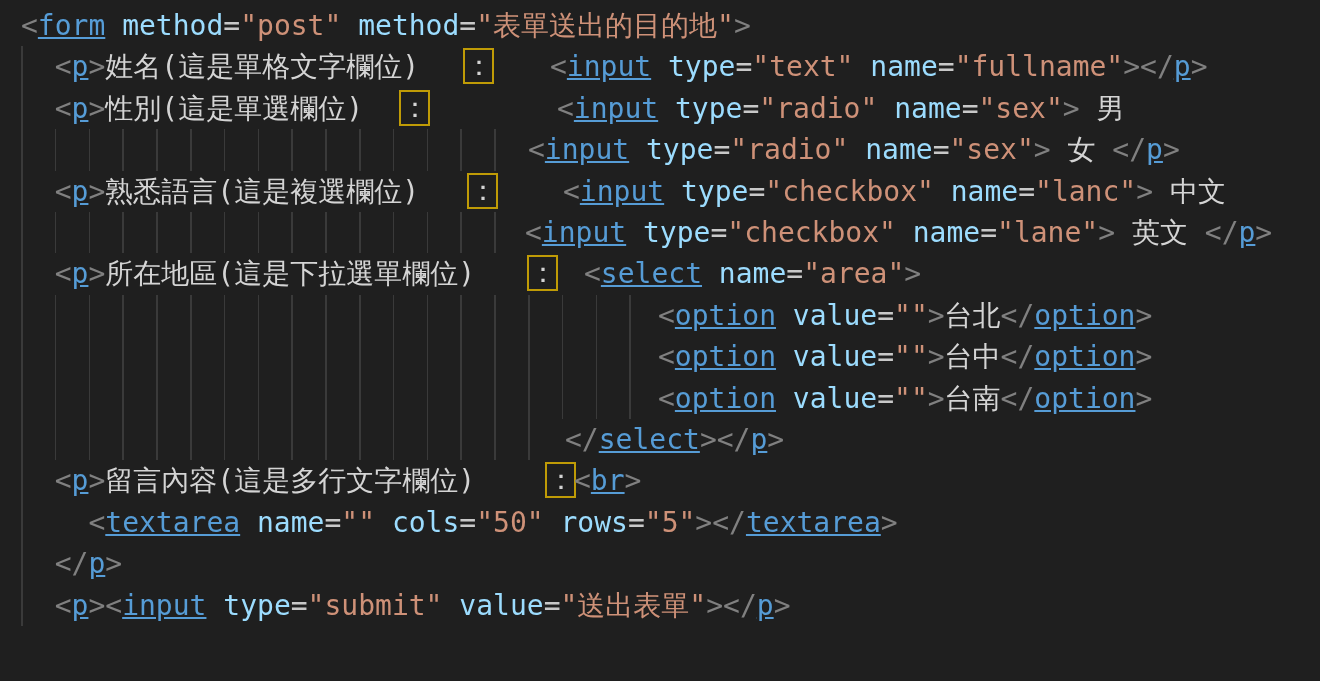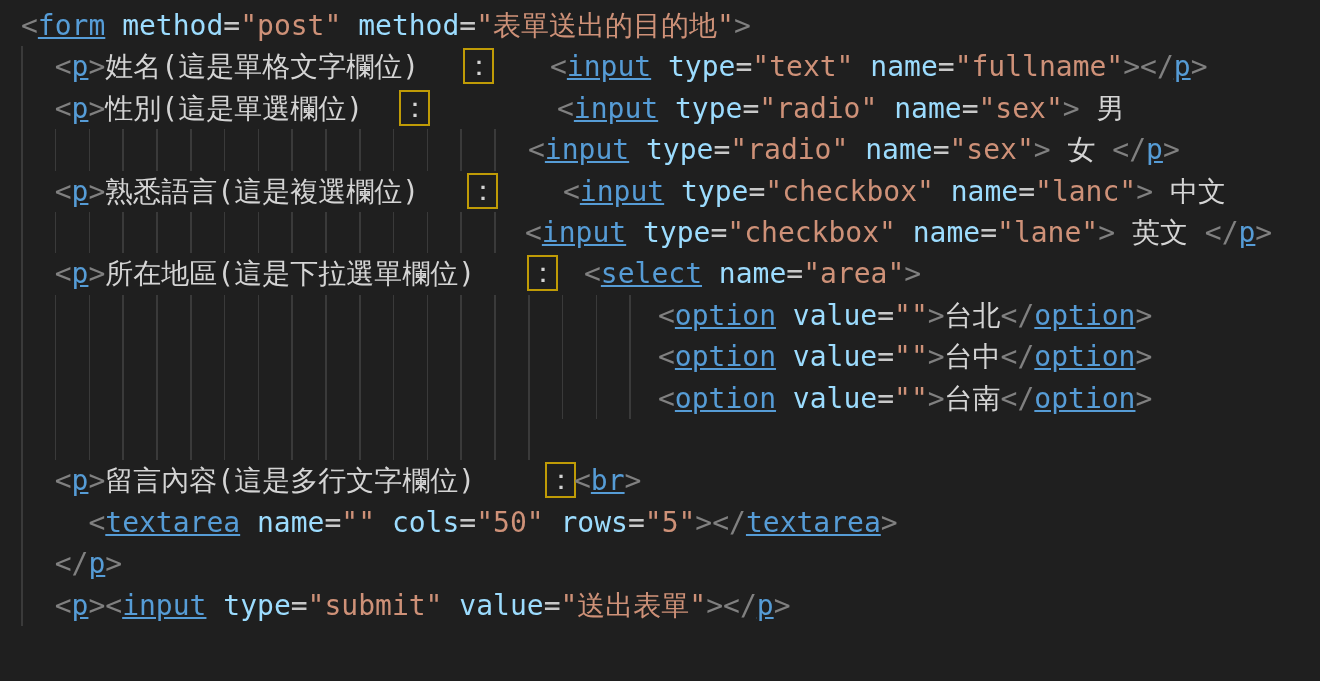--- a/index.html
+++ b/index.html
@@ -42,18 +42,18 @@
     <div class="line" style="top: 5px;"><span class="run"><span class="g">&lt;</span><span class="t">form</span><span class="a"> method</span><span class="e">=</span><span class="s">"post"</span><span class="a"> method</span><span class="e">=</span><span class="s">"表單送出的目的地"</span><span class="g">&gt;</span></span></div>
     <div class="line" style="top: 46.4px;"><span class="guides" style="width: 2px;"></span><span class="run"><span class="w">  </span><span class="g">&lt;</span><span class="t">p</span><span class="g">&gt;</span><span class="w">姓名(這是單格文字欄位)</span></span><span class="colon-box" style="left: 463px;">：</span><span class="run abs" style="left: 550px;"><span class="g">&lt;</span><span class="t">input</span><span class="a"> type</span><span class="e">=</span><span class="s">"text"</span><span class="a"> name</span><span class="e">=</span><span class="s">"fullname"</span><span class="g">&gt;&lt;/</span><span class="t">p</span><span class="g">&gt;</span></span></div>
     <div class="line" style="top: 87.8px;"><span class="guides" style="width: 2px;"></span><span class="run"><span class="w">  </span><span class="g">&lt;</span><span class="t">p</span><span class="g">&gt;</span><span class="w">性別(這是單選欄位)</span></span><span class="colon-box" style="left: 399px;">：</span><span class="run abs" style="left: 557px;"><span class="g">&lt;</span><span class="t">input</span><span class="a"> type</span><span class="e">=</span><span class="s">"radio"</span><span class="a"> name</span><span class="e">=</span><span class="s">"sex"</span><span class="g">&gt;</span><span class="w"> 男</span></span></div>
     <div class="line" style="top: 129.2px;"><span class="guides" style="width: 475.2px;"></span><span class="run abs" style="left: 528px;"><span class="g">&lt;</span><span class="t">input</span><span class="a"> type</span><span class="e">=</span><span class="s">"radio"</span><span class="a"> name</span><span class="e">=</span><span class="s">"sex"</span><span class="g">&gt;</span><span class="w"> 女 </span><span class="g">&lt;/</span><span class="t">p</span><span class="g">&gt;</span></span></div>
     <div class="line" style="top: 170.6px;"><span class="guides" style="width: 2px;"></span><span class="run"><span class="w">  </span><span class="g">&lt;</span><span class="t">p</span><span class="g">&gt;</span><span class="w">熟悉語言(這是複選欄位)</span></span><span class="colon-box" style="left: 467px;">：</span><span class="run abs" style="left: 563px;"><span class="g">&lt;</span><span class="t">input</span><span class="a"> type</span><span class="e">=</span><span class="s">"checkbox"</span><span class="a"> name</span><span class="e">=</span><span class="s">"lanc"</span><span class="g">&gt;</span><span class="w"> 中文</span></span></div>
     <div class="line" style="top: 212px;"><span class="guides" style="width: 475.2px;"></span><span class="run abs" style="left: 525px;"><span class="g">&lt;</span><span class="t">input</span><span class="a"> type</span><span class="e">=</span><span class="s">"checkbox"</span><span class="a"> name</span><span class="e">=</span><span class="s">"lane"</span><span class="g">&gt;</span><span class="w"> 英文 </span><span class="g">&lt;/</span><span class="t">p</span><span class="g">&gt;</span></span></div>
     <div class="line" style="top: 253.4px;"><span class="guides" style="width: 2px;"></span><span class="run"><span class="w">  </span><span class="g">&lt;</span><span class="t">p</span><span class="g">&gt;</span><span class="w">所在地區(這是下拉選單欄位)</span></span><span class="colon-box" style="left: 527px;">：</span><span class="run abs" style="left: 584px;"><span class="g">&lt;</span><span class="t">select</span><span class="a"> name</span><span class="e">=</span><span class="s">"area"</span><span class="g">&gt;</span></span></div>
     <div class="line" style="top: 294.8px;"><span class="guides" style="width: 610.4px;"></span><span class="run abs" style="left: 658px;"><span class="g">&lt;</span><span class="t">option</span><span class="a"> value</span><span class="e">=</span><span class="s">""</span><span class="g">&gt;</span><span class="w">台北</span><span class="g">&lt;/</span><span class="t">option</span><span class="g">&gt;</span></span></div>
     <div class="line" style="top: 336.2px;"><span class="guides" style="width: 610.4px;"></span><span class="run abs" style="left: 658px;"><span class="g">&lt;</span><span class="t">option</span><span class="a"> value</span><span class="e">=</span><span class="s">""</span><span class="g">&gt;</span><span class="w">台中</span><span class="g">&lt;/</span><span class="t">option</span><span class="g">&gt;</span></span></div>
     <div class="line" style="top: 377.6px;"><span class="guides" style="width: 610.4px;"></span><span class="run abs" style="left: 658px;"><span class="g">&lt;</span><span class="t">option</span><span class="a"> value</span><span class="e">=</span><span class="s">""</span><span class="g">&gt;</span><span class="w">台南</span><span class="g">&lt;/</span><span class="t">option</span><span class="g">&gt;</span></span></div>
-    <div class="line" style="top: 419px;"><span class="guides" style="width: 509px;"></span></div>
+    <div class="line" style="top: 419px;"><span class="guides" style="width: 509px;"></span><span class="run abs" style="left: 565px;"><span class="g">&lt;/</span><span class="t">select</span><span class="g">&gt;&lt;/</span><span class="t">p</span><span class="g">&gt;</span></span></div>
     <div class="line" style="top: 460.4px;"><span class="guides" style="width: 2px;"></span><span class="run"><span class="w">  </span><span class="g">&lt;</span><span class="t">p</span><span class="g">&gt;</span><span class="w">留言內容(這是多行文字欄位)</span></span><span class="colon-box" style="left: 545px;">：</span><span class="run abs" style="left: 574px;"><span class="g">&lt;</span><span class="t">br</span><span class="g">&gt;</span></span></div>
     <div class="line" style="top: 501.8px;"><span class="guides" style="width: 2px;"></span><span class="run"><span class="w">    </span><span class="g">&lt;</span><span class="t">textarea</span><span class="a"> name</span><span class="e">=</span><span class="s">""</span><span class="a"> cols</span><span class="e">=</span><span class="s">"50"</span><span class="a"> rows</span><span class="e">=</span><span class="s">"5"</span><span class="g">&gt;&lt;/</span><span class="t">textarea</span><span class="g">&gt;</span></span></div>
     <div class="line" style="top: 543.2px;"><span class="guides" style="width: 2px;"></span><span class="run"><span class="w">  </span><span class="g">&lt;/</span><span class="t">p</span><span class="g">&gt;</span></span></div>
     <div class="line" style="top: 584.6px;"><span class="guides" style="width: 2px;"></span><span class="run"><span class="w">  </span><span class="g">&lt;</span><span class="t">p</span><span class="g">&gt;&lt;</span><span class="t">input</span><span class="a"> type</span><span class="e">=</span><span class="s">"submit"</span><span class="a"> value</span><span class="e">=</span><span class="s">"送出表單"</span><span class="g">&gt;&lt;/</span><span class="t">p</span><span class="g">&gt;</span></span></div>
   </div>
 
 </body></html>

